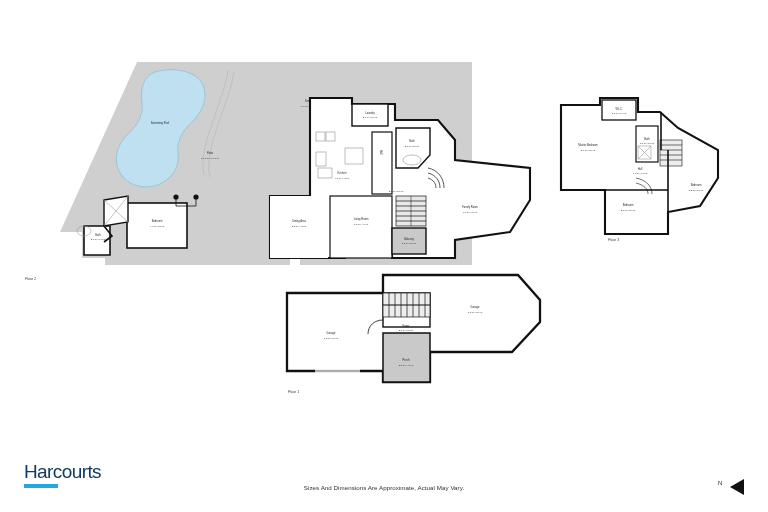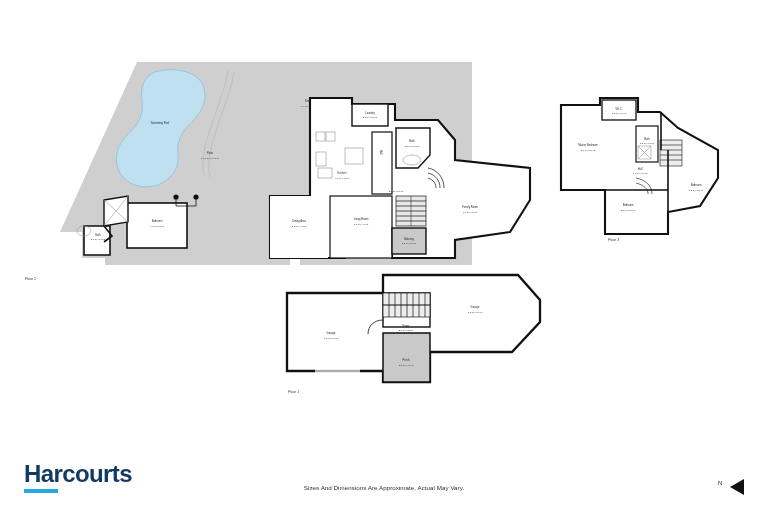--- a/index.html
+++ b/index.html
@@ -19,21 +19,21 @@
   .floortag{font-family:"Liberation Sans",sans-serif;font-size:3.4px;fill:#333;letter-spacing:.1px;}
 
   .disclaimer{
     position:absolute;left:0;top:484px;width:768px;text-align:center;
     font-size:6.2px;color:#2f2f2f;letter-spacing:.05px;
     font-family:"Liberation Sans",sans-serif;
   }
   .brand{position:absolute;left:24px;top:462px;}
   .brand-word{
     font-family:"Liberation Sans",sans-serif;
-    font-size:24px;font-weight:700;color:#123a63;letter-spacing:-0.6px;line-height:1;
+    font-size:19px;font-weight:400;color:#123a63;letter-spacing:-0.6px;line-height:1;
   }
   .brand-rule{width:34px;height:4px;background:#25a8e0;margin-top:3px;}
   .compass{position:absolute;left:718px;top:476px;width:40px;height:24px;}
   .compass-n{
     position:absolute;left:0;top:4px;font-size:6px;color:#222;
     font-family:"Liberation Sans",sans-serif;
   }
 </style>
 </head>
 <body>

